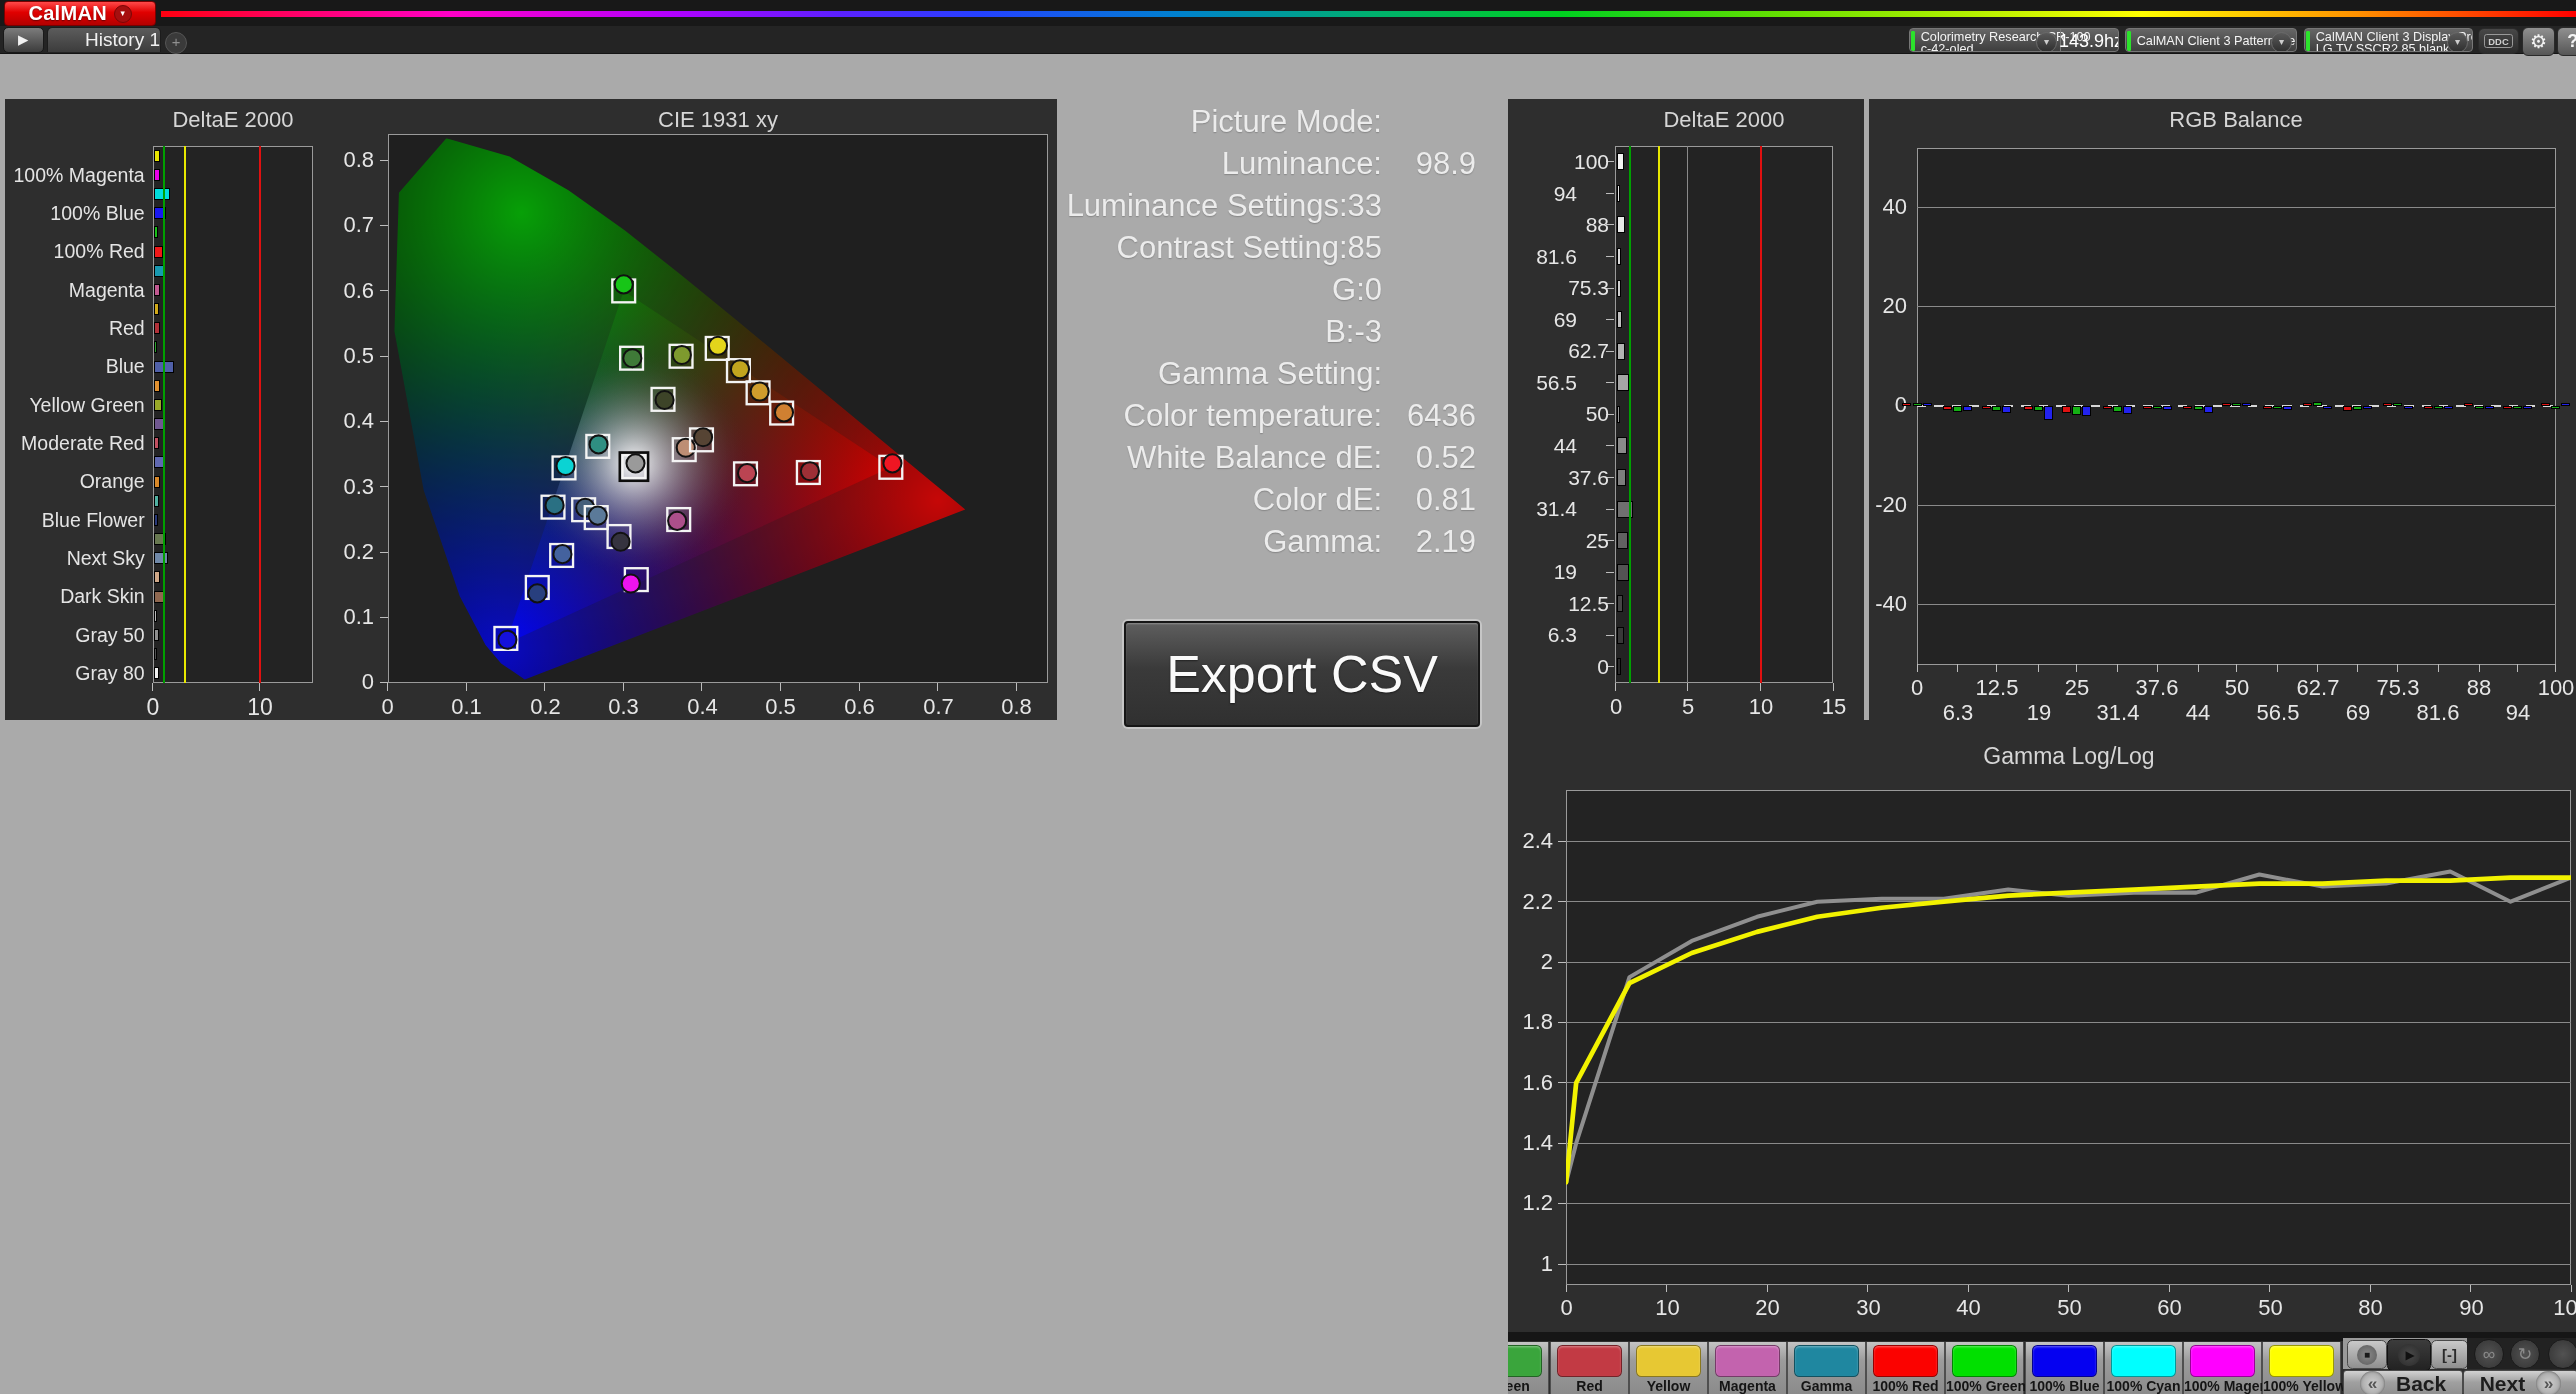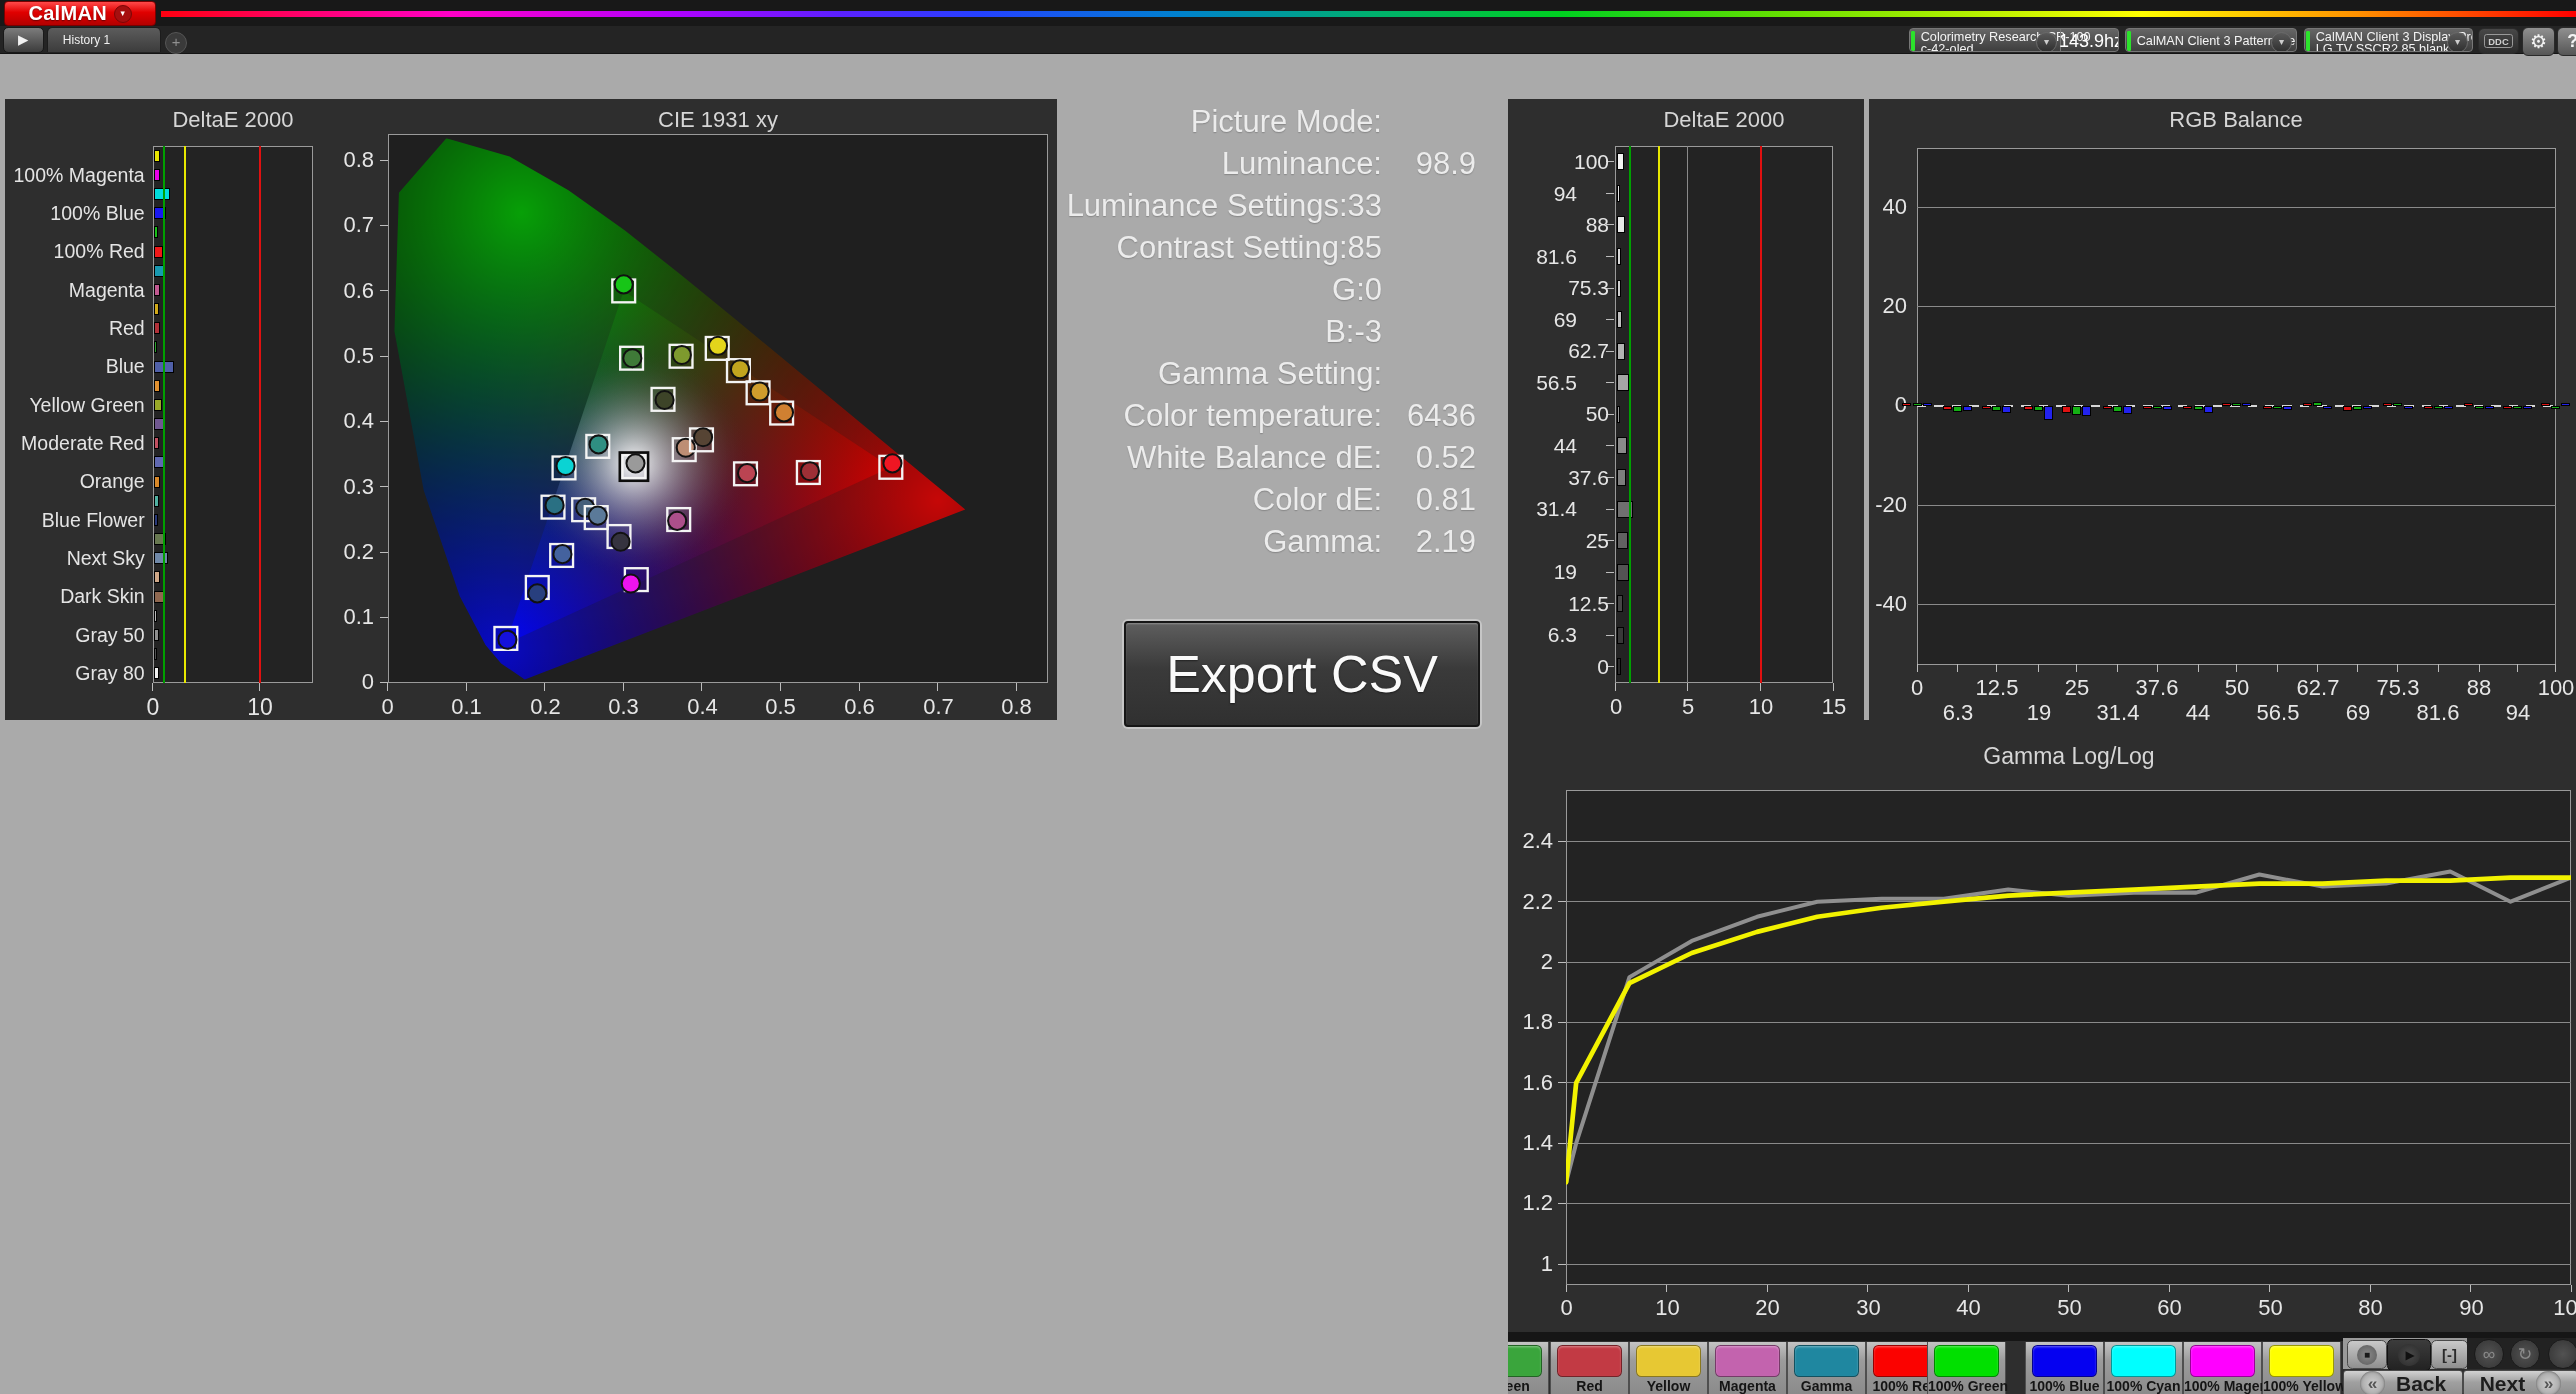--- a/index.html
+++ b/index.html
@@ -9,21 +9,21 @@
   #header{position:absolute;left:0;top:0;width:2576px;height:25.5px;background:#181818;}
   #logo{position:absolute;left:4px;top:1.3px;width:150px;height:23px;border-radius:4px;border:0.7px solid #7a0000;
         background:linear-gradient(#ff4a4a,#e00000 45%,#b40000);display:flex;align-items:center;justify-content:center;gap:6.7px;cursor:pointer;}
   #logo .t{color:#fff;font-size:20px;font-weight:700;letter-spacing:0.3px;text-shadow:0 1.3px 1.3px rgba(0,0,0,.45);}
   #logo .c{width:16px;height:16px;border-radius:50%;background:#a60f0f;border:0.7px solid #7c0606;color:#fff;font-size:8.7px;line-height:15.4px;text-align:center;}
   #rainbow{position:absolute;left:161px;top:10.7px;width:2415px;height:6px;
      background:linear-gradient(90deg,#ff0010 0%,#ff0060 5%,#ff00c8 12%,#b400ff 21%,#5c20ff 28%,#2442ff 34%,#0080cf 42%,#00b070 50%,#00d020 58%,#64e000 67%,#b4f000 75%,#ffff00 82%,#ff9000 91%,#ff3000 97%,#ff0000 100%);}
   
   #tabbar{position:absolute;left:0;top:25.5px;width:2576px;height:27px;background:#242424;border-bottom:1.3px solid #141414;}
   #tabScroll{position:absolute;left:2.7px;top:1.3px;width:39px;height:24px;border-radius:5.4px;background:linear-gradient(#7c7c7c,#3c3c3c);border:0.7px solid #191919;color:#f2f2f2;font-size:13.4px;display:flex;align-items:center;justify-content:center;cursor:pointer;}
-  #tabHistory{position:absolute;left:47px;top:1.3px;width:114px;height:25.5px;border-radius:5.4px 5.4px 0 0;background:linear-gradient(#5c5c5c,#3c3c3c);border:0.7px solid #1c1c1c;border-bottom:none;color:#f0f0f0;font-size:12px;display:flex;align-items:center;padding-left:14.8px;box-sizing:border-box;cursor:pointer;}
+  #tabHistory{position:absolute;left:47px;top:1.3px;width:114px;height:25.5px;border-radius:5.4px 5.4px 0 0;background:linear-gradient(#5c5c5c,#3c3c3c);border:0.7px solid #1c1c1c;border-bottom:none;color:#f0f0f0;font-size:19px;display:flex;align-items:center;padding-left:14.8px;box-sizing:border-box;cursor:pointer;justify-content:flex-end;}
   #tabPlus{position:absolute;left:165px;top:6.7px;width:20px;height:20px;border-radius:50%;background:#3a3a3a;border:0.7px solid #555;color:#909090;font-size:14.8px;line-height:19px;text-align:center;cursor:pointer;}
   .meter{position:absolute;top:2.7px;height:24px;border-radius:4px;background:linear-gradient(#666,#3e3e3e);border:0.7px solid #777;box-sizing:border-box;overflow:hidden;cursor:pointer;}
   .meter .green{position:absolute;left:1.3px;top:2px;width:4px;height:20px;background:#2ce22c;border-radius:1.3px;}
   .meter .l1{position:absolute;left:10.7px;top:1.3px;color:#f4f4f4;font-size:12.7px;white-space:nowrap;}
   .meter .l2{position:absolute;left:10.7px;top:12.7px;color:#f4f4f4;font-size:12.7px;white-space:nowrap;}
   .meter .one{position:absolute;left:10.7px;top:0;height:24px;display:flex;align-items:center;color:#f4f4f4;font-size:12.7px;white-space:nowrap;}
   .meter .dd{position:absolute;width:19px;height:19px;top:2.7px;border-radius:50%;background:linear-gradient(#5a5a5a,#2e2e2e);border:0.7px solid #6a6a6a;color:#ccc;font-size:8.7px;text-align:center;line-height:18px;}
   .meter .hz{position:absolute;top:0;height:24px;border-left:0.7px solid #777;display:flex;align-items:center;justify-content:center;color:#fff;font-size:18px;}
   .sqbtn{position:absolute;top:1.3px;width:31px;height:27px;border-radius:6px;background:linear-gradient(#909090,#565656);border:0.7px solid #2a2a2a;color:#f4f4f4;display:flex;align-items:center;justify-content:center;cursor:pointer;}
   
@@ -178,21 +178,21 @@
         <div class="lb">Magenta</div>
       </div>
       <div class="cell" style="left: 279px; width: 79px;">
         <div class="sw" style="background: rgb(31, 135, 160);"></div>
         <div class="lb">Gamma</div>
       </div>
       <div class="cell" style="left: 358px; width: 79px;">
         <div class="sw" style="background: rgb(251, 2, 0);"></div>
         <div class="lb">100% Red</div>
       </div>
-      <div class="cell" style="left: 419px; width: 79px;">
+      <div class="cell" style="left: 437px; width: 79px;">
         <div class="sw" style="background: rgb(1, 224, 0);"></div>
         <div class="lb">100% Green</div>
       </div>
       <div class="cell" style="left: 517px; width: 79px;">
         <div class="sw" style="background: rgb(5, 1, 241);"></div>
         <div class="lb">100% Blue</div>
       </div>
       <div class="cell" style="left: 596px; width: 79px;">
         <div class="sw" style="background: rgb(0, 255, 255);"></div>
         <div class="lb">100% Cyan</div>

